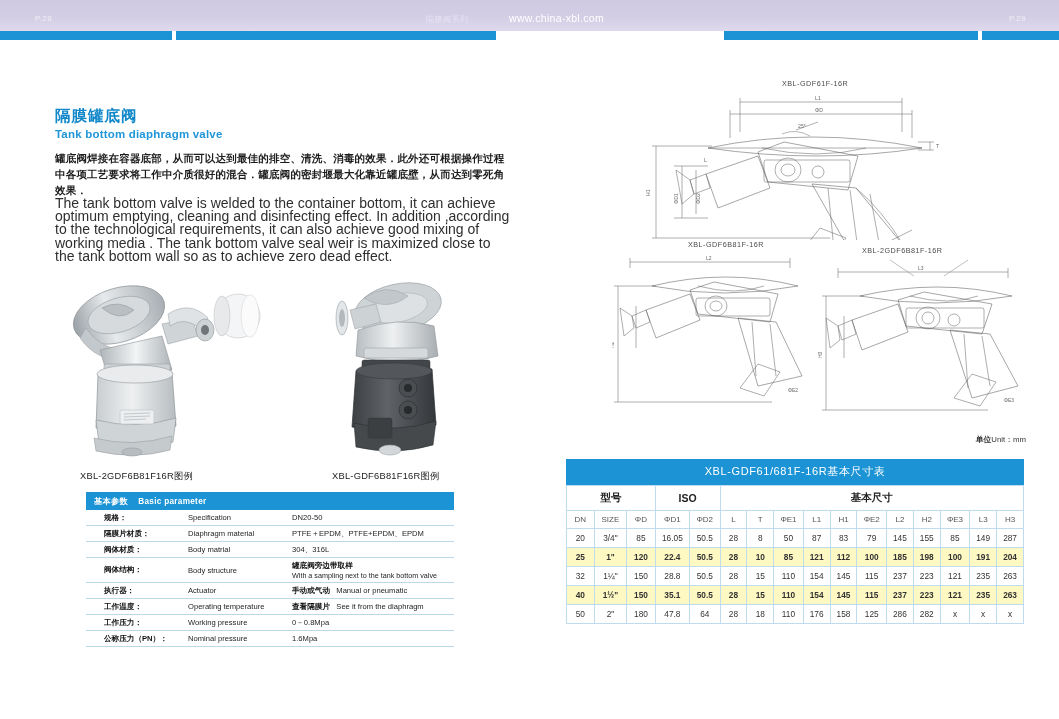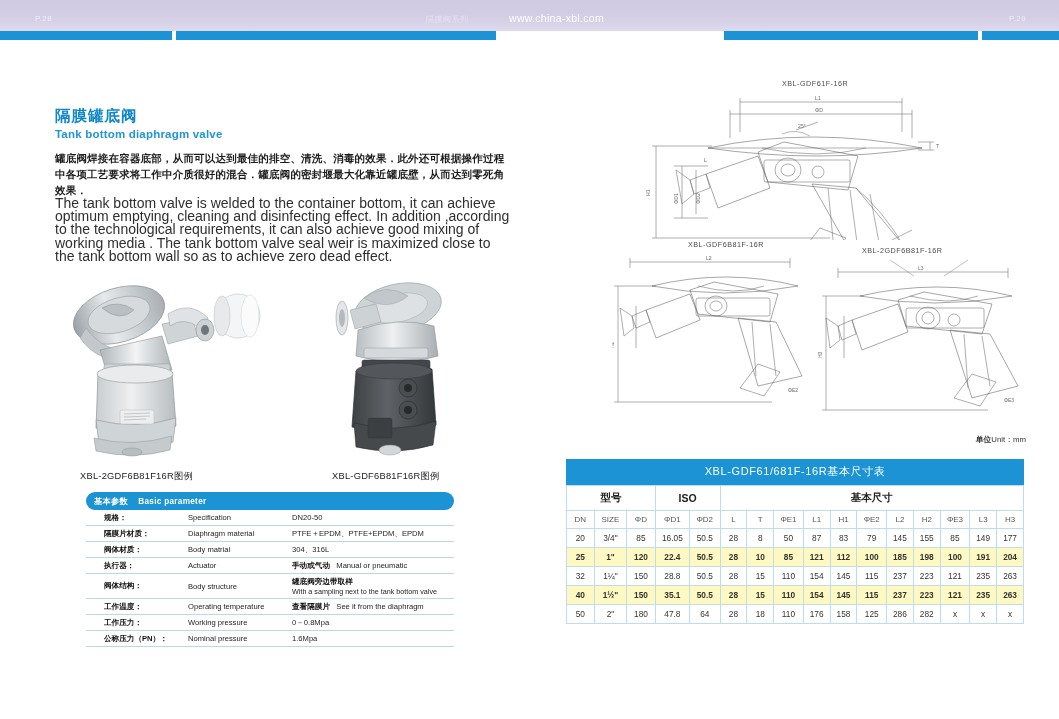--- a/index.html
+++ b/index.html
@@ -59,21 +59,21 @@
   }
   .cap1{left:80px;top:470px;}
   .cap2{left:332px;top:470px;}
 
   
   .bp-table{
     position:absolute;left:86px;top:492px;width:368px;
     border-collapse:collapse;font-size:7.6px;color:#1d1d1d;
   }
   .bp-table td{
-    border-bottom:1px solid #bcd9ec;padding:2.5px 0 2.5px 0;vertical-align:middle;border-radius:9px;
+    border-bottom:1px solid #bcd9ec;padding:2.5px 0 2.5px 0;vertical-align:middle;
   }
   .bp-head td{
     background:#1b93d4;color:#fff;font-weight:bold;font-size:8.2px;
     padding:3.5px 0 3.5px 8px;border-bottom:none;letter-spacing:.3px;
   }
   .bp-c1{width:84px;padding-left:18px!important;font-weight:bold;color:#111;}
   .bp-c2{width:104px;}
   .bp-c3{}
   .bp-table .cnb{font-weight:bold;color:#111;}
   .small-sub{font-size:7.2px;line-height:9.4px;display:block;}
@@ -229,33 +229,33 @@
       <td class="bp-c1">隔膜片材质：</td>
       <td class="bp-c2">Diaphragm material</td>
       <td class="bp-c3">PTFE＋EPDM、PTFE+EPDM、EPDM</td>
     </tr>
     <tr>
       <td class="bp-c1">阀体材质：</td>
       <td class="bp-c2">Body matrial</td>
       <td class="bp-c3">304、316L</td>
     </tr>
     <tr>
+      <td class="bp-c1">阀体结构：</td>
+      <td class="bp-c2">Body structure</td>
+      <td class="bp-c3">
+        <span class="cnb">罐底阀旁边带取样</span>
+        <span class="small-sub">With a sampling next to the tank bottom valve</span>
+      </td>
+    </tr>
+    <tr>
       <td class="bp-c1">执行器：</td>
       <td class="bp-c2">Actuator</td>
       <td class="bp-c3">
         <span class="cnb">手动或气动</span>
         &nbsp;&nbsp;<span>Manual or pneumatic</span>
-      </td>
-    </tr>
-    <tr>
-      <td class="bp-c1">阀体结构：</td>
-      <td class="bp-c2">Body structure</td>
-      <td class="bp-c3">
-        <span class="cnb">罐底阀旁边带取样</span>
-        <span class="small-sub">With a sampling next to the tank bottom valve</span>
       </td>
     </tr>
     <tr>
       <td class="bp-c1">工作温度：</td>
       <td class="bp-c2">Operating temperature</td>
       <td class="bp-c3">
         <span class="cnb">查看隔膜片</span>
         &nbsp;&nbsp;<span>See it from  the diaphragm</span>
       </td>
     </tr>
@@ -469,21 +469,21 @@
         <td>28</td>
         <td>8</td>
         <td>50</td>
         <td>87</td>
         <td>83</td>
         <td>79</td>
         <td>145</td>
         <td>155</td>
         <td>85</td>
         <td>149</td>
-        <td>177</td>
+        <td>287</td>
       </tr>
       <tr class="alt">
         <td>25</td>
         <td>1"</td>
         <td>120</td>
         <td>22.4</td>
         <td>50.5</td>
         <td>28</td>
         <td>10</td>
         <td>85</td>

